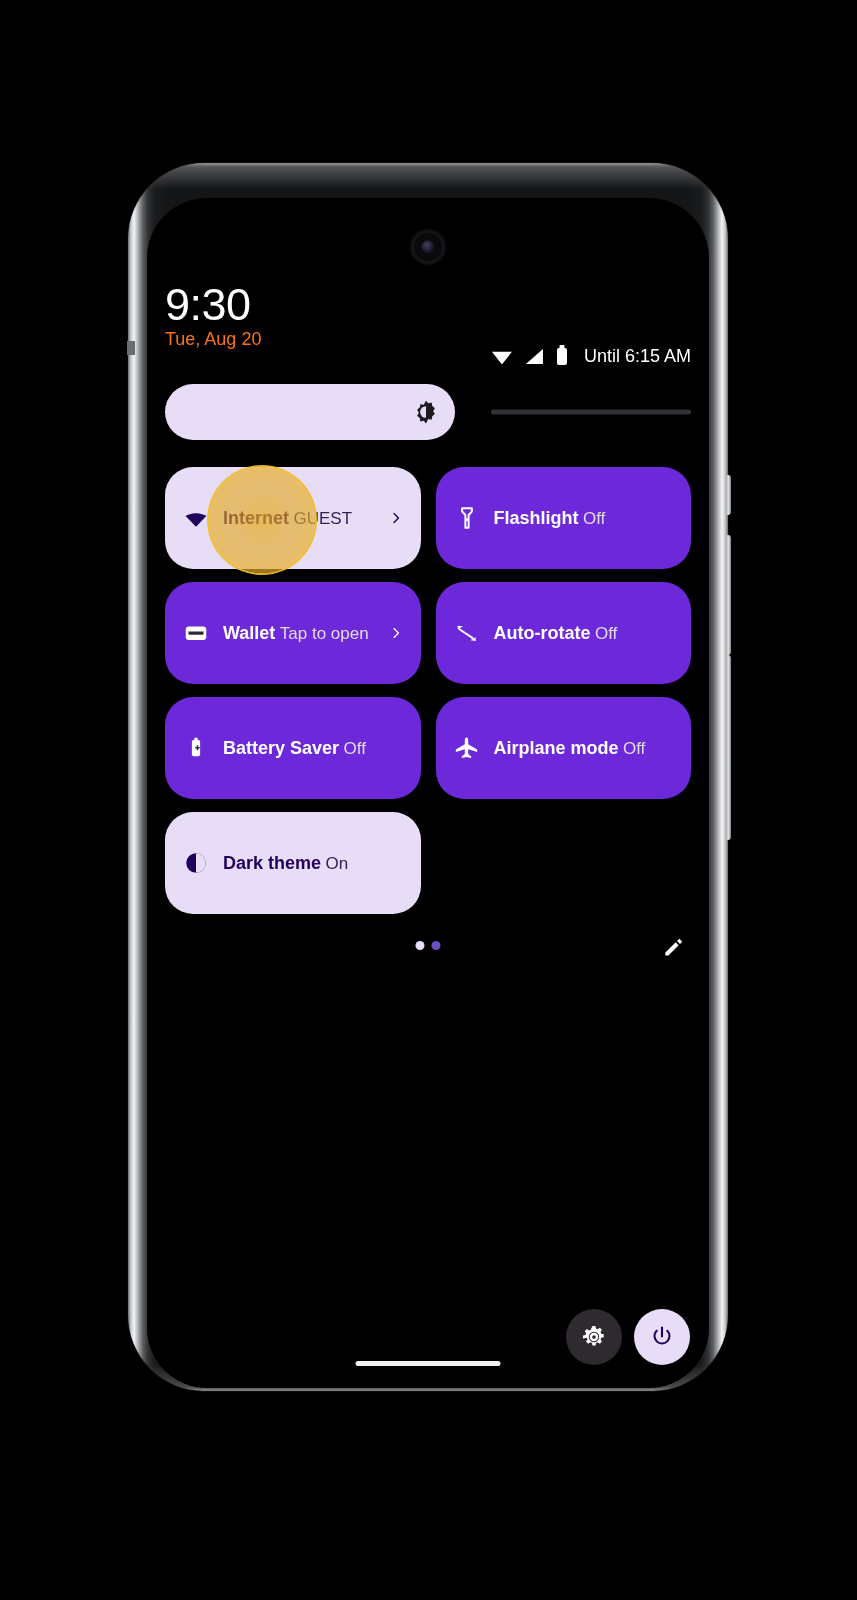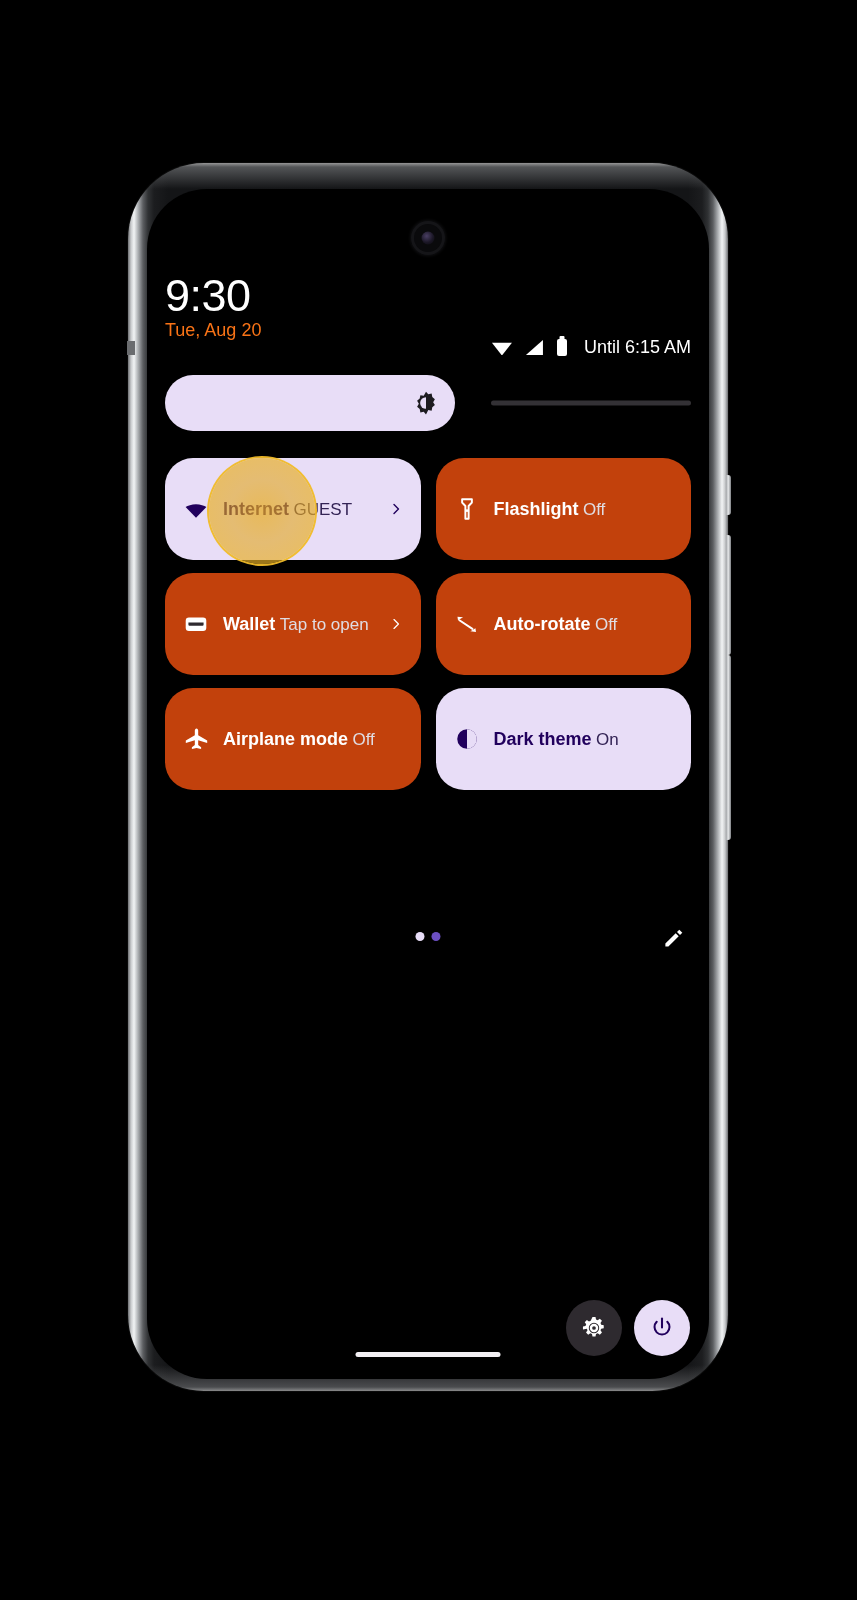--- a/index.html
+++ b/index.html
@@ -59,21 +59,21 @@
     right: -3px;
     width: 5px;
     border-radius: 0 3px 3px 0;
     background: linear-gradient(90deg, #9ea1a4, #e6e8ea 45%, #7d8084);
   }
 
   
   #screen {
     position: absolute;
     left: 147px;
-    top: 189px;
+    top: 198px;
     width: 562px;
     height: 1190px;
     border-radius: 60px;
     background: #000000;
     overflow: hidden;
   }
 
   #punch-hole {
     position: absolute;
     left: 50%;
@@ -189,21 +189,21 @@
     top: 269px;
     width: 526px;
     display: grid;
     grid-template-columns: 1fr 1fr;
     gap: 13px 15px;
   }
   .tile {
     position: relative;
     height: 102px;
     border-radius: 28px;
-    background: #c2410c;
+    background: #6d28d9;
     display: flex;
     align-items: center;
     padding: 0 18px 0 16px;
     box-sizing: border-box;
     overflow: hidden;
   }
   .tile.active { background: #e8ddf7; }
 
   .tile-icon {
     flex: 0 0 30px;
@@ -414,20 +414,33 @@
           <path fill="#ffffff" d="M3.2 5.2l5.2.5-4.7 2.9z"></path>
           <path fill="#ffffff" d="M20.3 19.3l-5.2-.6 4.7-2.8z"></path>
         </svg>
       </span>
       <span class="tile-text">
         <span class="tile-label">Auto-rotate</span>
         <span class="tile-sub">Off</span>
       </span>
     </div>
 
+    <div class="tile">
+      <span class="tile-icon">
+        <svg viewBox="0 0 24 24" width="26" height="26">
+          <rect x="8.2" y="4.6" width="7.6" height="15" rx="1.6" fill="#ffffff"></rect>
+          <rect x="10.4" y="2.6" width="3.2" height="2.2" rx="0.8" fill="#ffffff"></rect>
+          <path d="M11.3 11h1.4v-1.6h1.4v1.6h1.3v1.4h-1.3v1.6h-1.4v-1.6h-1.4z" fill="#2e2a2f"></path>
+        </svg>
+      </span>
+      <span class="tile-text">
+        <span class="tile-label">Battery Saver</span>
+        <span class="tile-sub">Off</span>
+      </span>
+    </div>
 
     <div class="tile">
       <span class="tile-icon">
         <svg viewBox="0 0 24 24" width="27" height="27">
           <path fill="#ffffff" d="M12 2.2c.9 0 1.5.9 1.5 2.1v3.9l8 4.6v2.2l-8-2.4v4.3l2.6 1.9v1.6L12 19.5l-4.1.9v-1.6l2.6-1.9v-4.3l-8 2.4v-2.2l8-4.6V4.3c0-1.2.6-2.1 1.5-2.1z"></path>
         </svg>
       </span>
       <span class="tile-text">
         <span class="tile-label">Airplane mode</span>
         <span class="tile-sub">Off</span>

